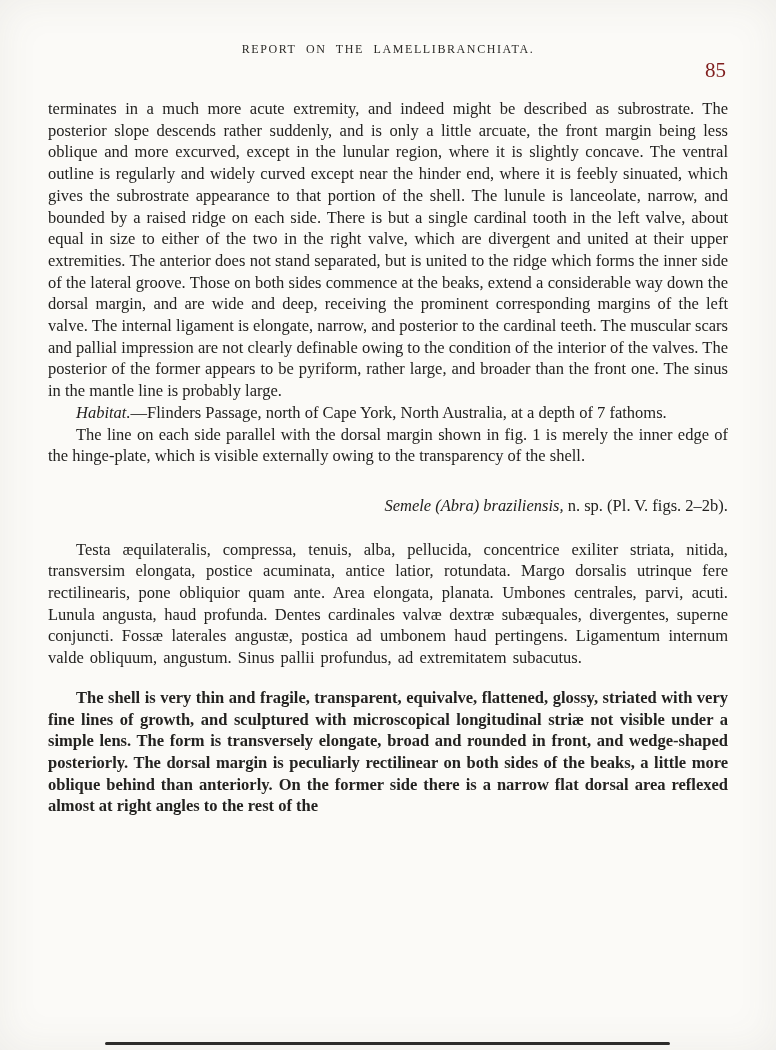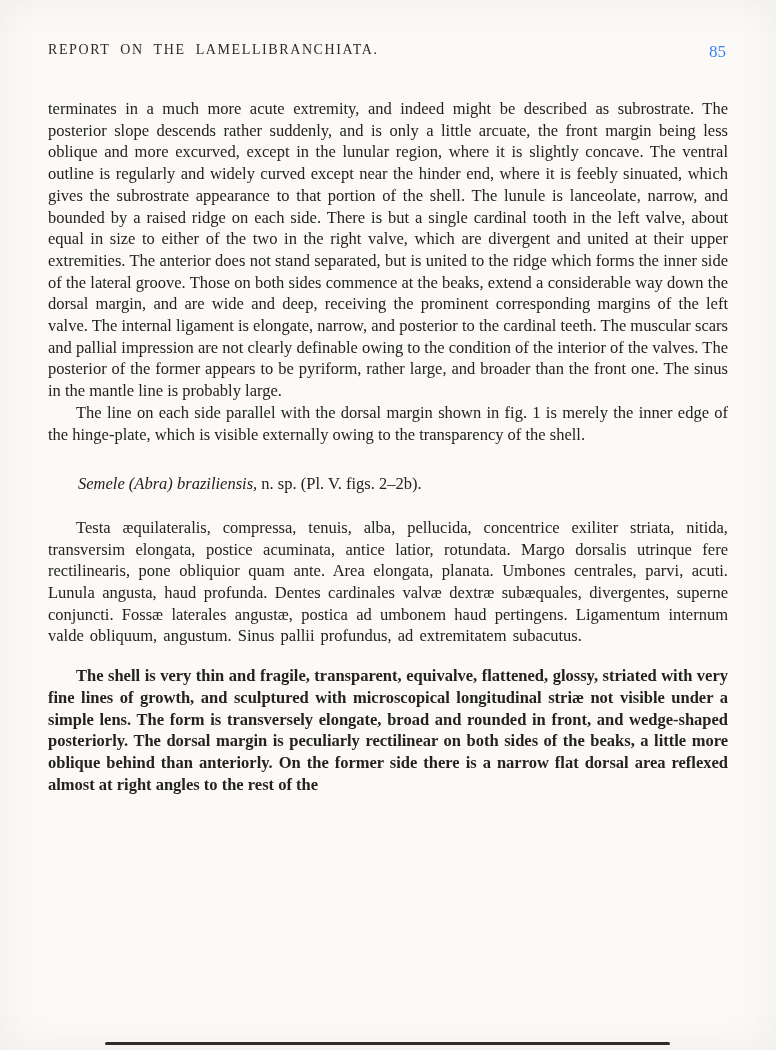--- a/index.html
+++ b/index.html
@@ -18,49 +18,49 @@
     overflow: hidden;
     box-shadow: inset 0 0 40px rgba(90,85,75,0.08);
   }
   .page-header {
     position: relative;
     margin: 42px 48px 0 48px;
     height: 22px;
   }
   .running-title {
     display: block;
-    text-align: left;
-    font-size: 14px;
+    text-align: center;
+    font-size: 12px;
     letter-spacing: 1.6px;
     word-spacing: 5px;
     color: #2b2a27;
   }
   .page-number {
     position: absolute;
     right: 2px;
-    top: 0;
-    font-size: 17px;
-    color: #3b82f6;
+    top: 16px;
+    font-size: 21px;
+    color: #7f1d1d;
   }
   .page-body {
     margin: 34px 48px 0 48px;
     font-size: 16.5px;
     line-height: 21.7px;
     text-align: justify;
     color: #232220;
   }
   .page-body p {
     margin: 0;
   }
   p.indent { text-indent: 28px; }
   p.noindent { text-indent: 0; }
   .species-heading {
     margin: 28px 0 22px 0 !important;
     text-indent: 30px;
-    text-align: left;
+    text-align: right;
   }
   .latin {
     word-spacing: 2px;
   }
   .gap-before {
     margin-top: 18px !important;
     font-weight: bold;
   }
   i { font-style: italic; }
   .scan-line {
@@ -83,20 +83,23 @@
   <header class="page-header">
     <span class="running-title">REPORT ON THE LAMELLIBRANCHIATA.</span>
     <span class="page-number">85</span>
   </header>
 
   <main class="page-body">
 
     <p class="noindent">terminates in a much more acute extremity, and indeed might be described as subrostrate. The posterior slope descends rather suddenly, and is only a little arcuate, the front margin being less oblique and more excurved, except in the lunular region, where it is slightly concave.  The ventral outline is regularly and widely curved except near the hinder end, where it is feebly sinuated, which gives the subrostrate appearance to that portion of the shell.  The lunule is lanceolate, narrow, and bounded by a raised ridge on each side. There is but a single cardinal tooth in the left valve, about equal in size to either of the two in the right valve, which are divergent and united at their upper extremities.  The anterior does not stand separated, but is united to the ridge which forms the inner side of the lateral groove.  Those on both sides commence at the beaks, extend a considerable way down the dorsal margin, and are wide and deep, receiving the prominent corresponding margins of the left valve.  The internal ligament is elongate, narrow, and posterior to the cardinal teeth.  The muscular scars and pallial impression are not clearly definable owing to the condition of the interior of the valves.  The posterior of the former appears to be pyriform, rather large, and broader than the front one.  The sinus in the mantle line is probably large.</p>
 
 
+    <p class="indent">
+      <i>Habitat.</i><span>—Flinders Passage, north of Cape York, North Australia, at a depth of 7 fathoms.</span>
+    </p>
 
     <p class="indent">The line on each side parallel with the dorsal margin shown in fig. 1 is merely the inner edge of the hinge-plate, which is visible externally owing to the transparency of the shell.</p>
 
     <p class="species-heading">
       <i>Semele (Abra) braziliensis,</i><span> n. sp. (Pl. V. figs. 2–2b).</span>
     </p>
 
     <p class="indent latin">Testa æquilateralis, compressa, tenuis, alba, pellucida, concentrice exiliter striata, nitida, transversim elongata, postice acuminata, antice latior, rotundata.  Margo dorsalis utrinque fere rectilinearis, pone obliquior quam ante.  Area elongata, planata. Umbones centrales, parvi, acuti.  Lunula angusta, haud profunda.  Dentes cardinales valvæ dextræ subæquales, divergentes, superne conjuncti.  Fossæ laterales angustæ, postica ad umbonem haud pertingens.  Ligamentum internum valde obliquum, angustum.  Sinus pallii profundus, ad extremitatem subacutus.</p>
 
     <p class="indent gap-before">The shell is very thin and fragile, transparent, equivalve, flattened, glossy, striated with very fine lines of growth, and sculptured with microscopical longitudinal striæ not visible under a simple lens.  The form is transversely elongate, broad and rounded in front, and wedge-shaped posteriorly.  The dorsal margin is peculiarly rectilinear on both sides of the beaks, a little more oblique behind than anteriorly.  On the former side there is a narrow flat dorsal area reflexed almost at right angles to the rest of the</p>

